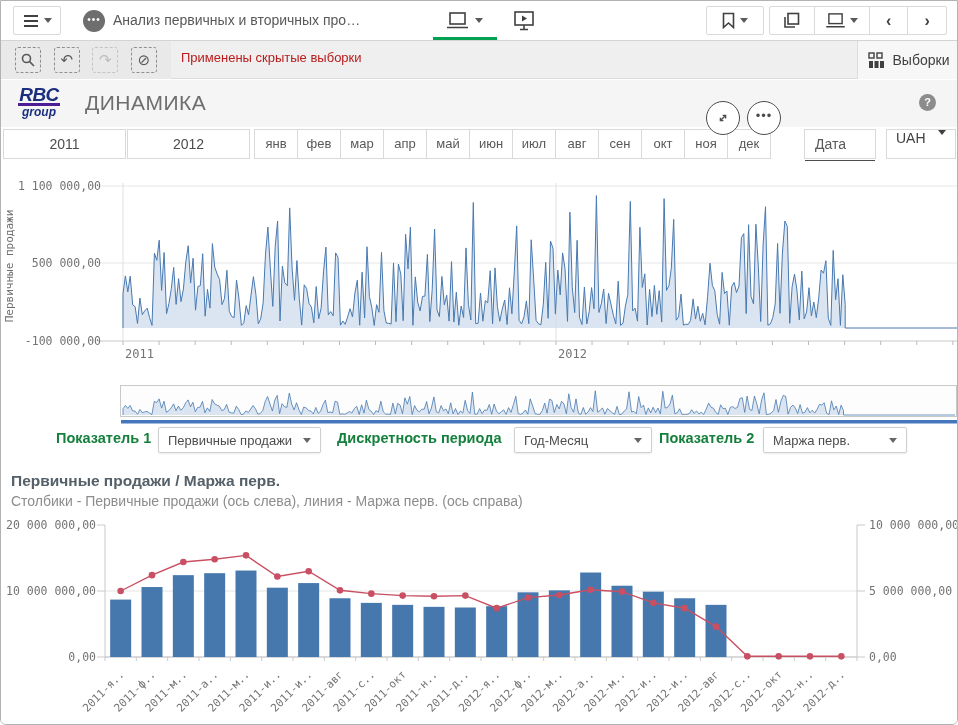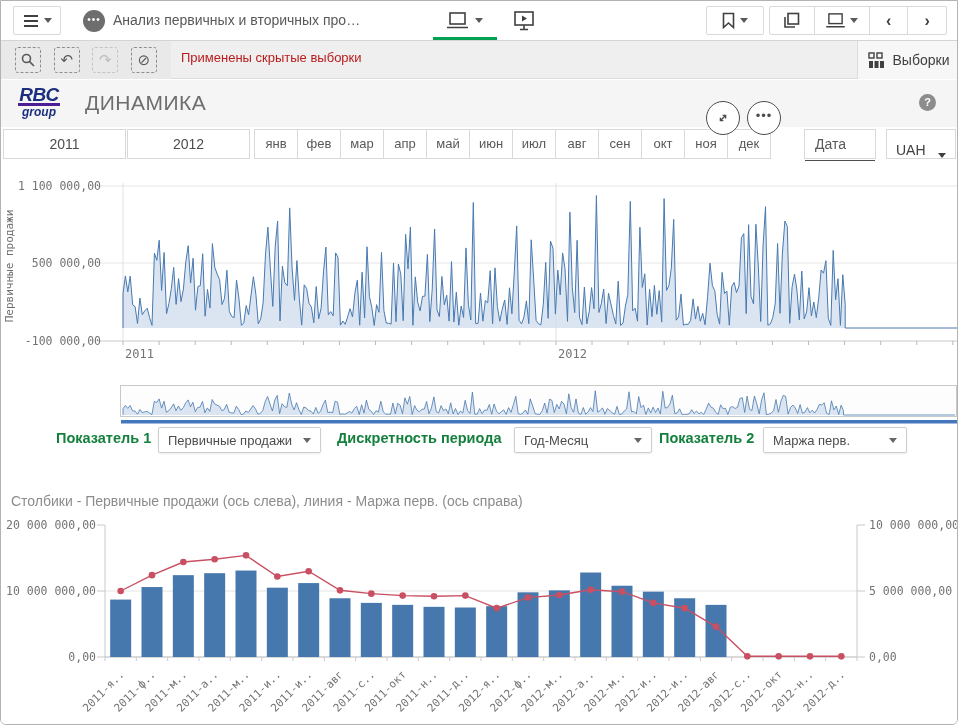--- a/index.html
+++ b/index.html
@@ -67,21 +67,21 @@
               font-size:14px; color:#4d4d4d; cursor:pointer; }
   .month-strip { position:absolute; left:254px; top:128px; height:30px; display:flex; }
   .month-cell { width:44px; height:30px; background:#fff; border:1px solid #d9d9d9;
                 margin-left:-1px; text-align:center; line-height:28px; font-size:13px;
                 color:#595959; cursor:pointer; }
   .date-box { position:absolute; left:803px; top:128px; width:72px; height:30px; background:#fff;
               border:1px solid #d9d9d9; font-size:14px; color:#595959; line-height:28px;
               padding-left:10px; cursor:pointer; }
   .date-underline { position:absolute; left:804px; top:159px; width:70px; height:2px; background:#4d4d4d; }
   .uah-box { position:absolute; left:885px; top:128px; width:70px; height:30px; background:#fff;
-             border:1px solid #d9d9d9; display:flex; align-items:flex-end; justify-content:space-between;
+             border:1px solid #d9d9d9; display:flex; align-items:flex-start; justify-content:space-between;
              padding:0 9px; font-size:14px; color:#404040; cursor:pointer; }
   .uah-box .caret { border-top-color:#404040; }
 
   
   .chartbox { position:absolute; left:0; background:#fff; }
   svg text { font-family:"DejaVu Sans Mono", monospace; }
 
   
   .ctl-label { position:absolute; top:429px; font-size:14.5px; font-weight:bold; color:#15803d; }
   .ctl-drop { position:absolute; top:426px; height:26px; background:#fff; border:1px solid #cfcfcf;
@@ -303,20 +303,21 @@
   <div class="ctl-drop" style="left:513px; width:138px;">
     <span>Год-Месяц</span>
     <span class="caret"></span>
   </div>
   <div class="ctl-label" style="left:658px;">Показатель 2</div>
   <div class="ctl-drop" style="left:762px; width:144px;">
     <span>Маржа перв.</span>
     <span class="caret"></span>
   </div>
 
+  <div class="combo-title">Первичные продажи / Маржа перв.</div>
   <div class="combo-sub">Столбики - Первичные продажи (ось слева), линия - Маржа перв. (ось справа)</div>
   <div class="chartbox" style="top:512px; height:213px; width:958px;">
     <svg id="comboChart" width="958" height="213">
         <line x1="104" y1="78" x2="856" y2="78" stroke="#e4e4e4"></line>
         <line x1="104" y1="144" x2="856" y2="144" stroke="#b5b5b5"></line>
         <line x1="104" y1="12" x2="104" y2="144" stroke="#c9c9c9"></line>
         <line x1="856" y1="12" x2="856" y2="144" stroke="#c9c9c9"></line>
         <line x1="96" y1="12" x2="104" y2="12" stroke="#c9c9c9"></line>
         <text x="95" y="16" text-anchor="end" font-size="11.5" fill="#737373">20 000 000,00</text>
         <line x1="96" y1="78" x2="104" y2="78" stroke="#c9c9c9"></line>

